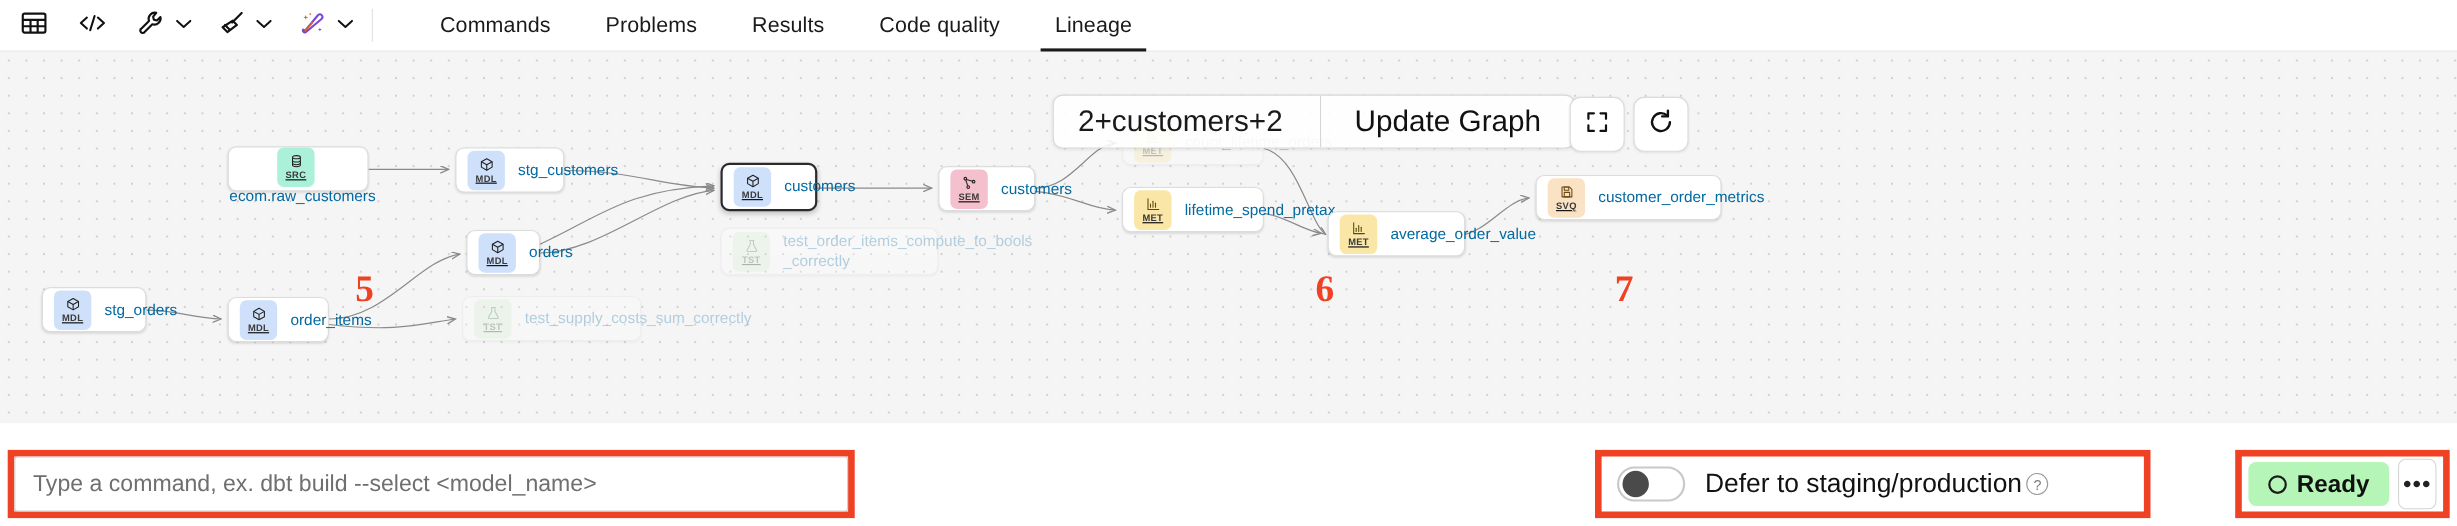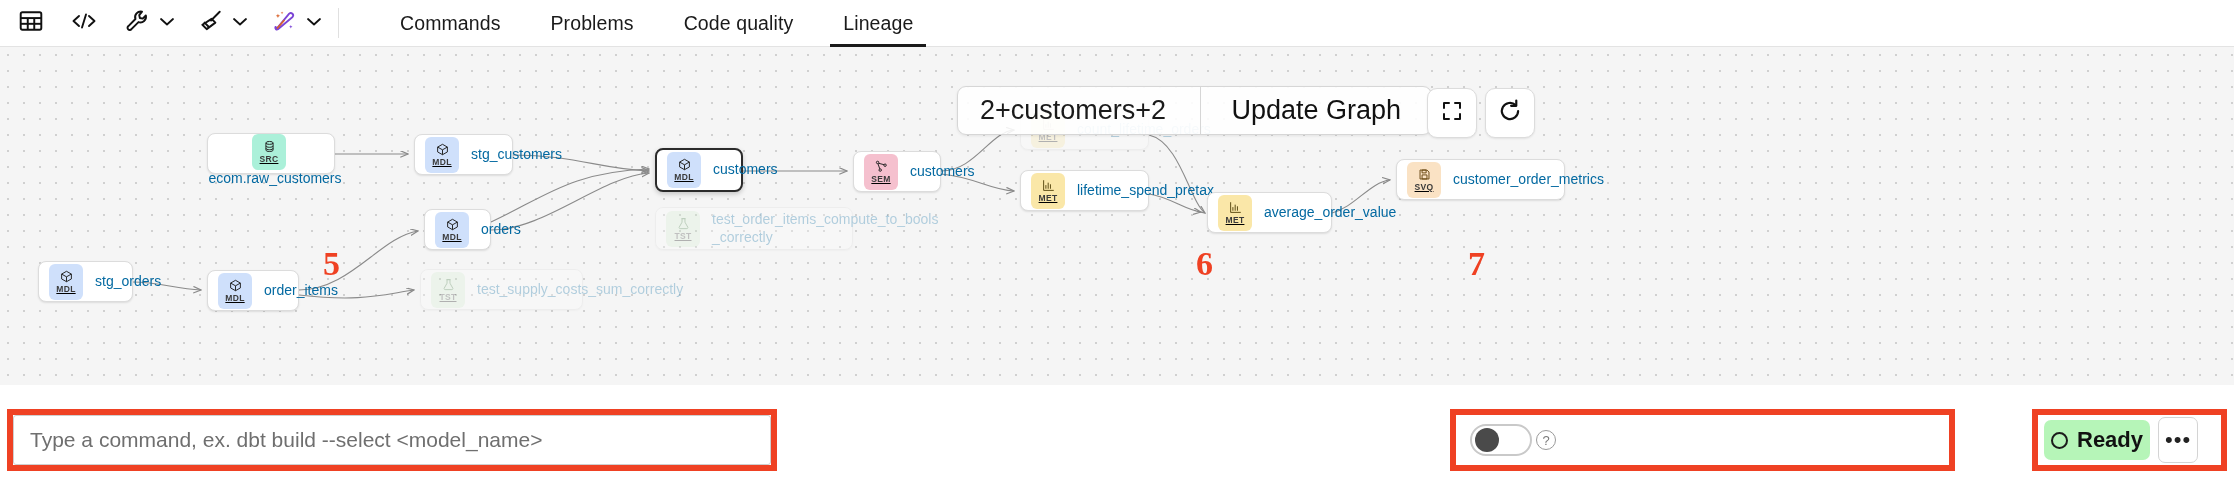--- a/index.html
+++ b/index.html
@@ -180,21 +180,21 @@
   .status-wrap {
     position: absolute; left: 2032px; top: 409px;
     width: 195px; height: 62px;
     border: 6px solid #ef4123;
     display: flex; align-items: center; gap: 8px;
     background: #fff; padding: 0 6px;
   }
   .status-pill {
     display: flex; align-items: center; gap: 9px;
     background: #b6f5b8; border-radius: 7px;
-    height: 40px; padding: 0 7px;
+    height: 40px; padding: 0 18px;
     cursor: pointer;
   }
   .status-dot {
     width: 17px; height: 17px; border-radius: 50%;
     border: 2px solid #1b1b1b; background: transparent;
   }
   .status-text { font-size: 22px; font-weight: bold; color: #111; }
   .more-btn {
     width: 40px; height: 46px;
     border: 1px solid #d4d4d4; border-radius: 7px;
@@ -302,20 +302,23 @@
 
       <div class="tb-sep"></div>
     </div>
 
     <div class="tabs">
       <div class="tab">
           <span>Commands</span>
         </div>
       <div class="tab">
           <span>Problems</span>
+        </div>
+      <div class="tab">
+          <span>Results</span>
         </div>
       <div class="tab">
           <span>Code quality</span>
         </div>
       <div class="tab active">
           <span>Lineage</span>
         </div>
     </div>
   </div>
 
@@ -561,20 +564,21 @@
   <div class="bottombar"></div>
 
   <div class="cmd-wrap">
     <input class="cmd-input" type="text" placeholder="Type a command, ex. dbt build --select &lt;model_name&gt;" style="">
   </div>
 
   <div class="defer-wrap">
     <div class="toggle">
       <span class="knob"></span>
     </div>
+    <span class="defer-label">Defer to staging/production</span>
     <span class="help-icon">?</span>
   </div>
 
   <div class="status-wrap">
     <div class="status-pill">
       <span class="status-dot"></span>
       <span class="status-text">Ready</span>
     </div>
     <div class="more-btn">•••</div>
   </div>

